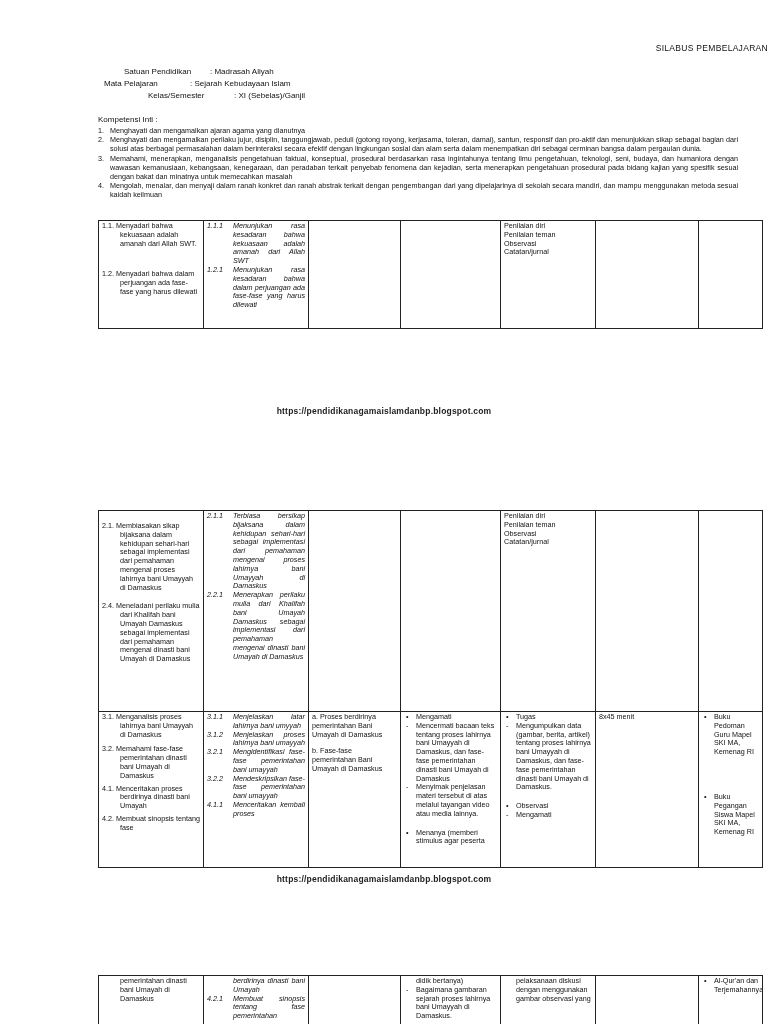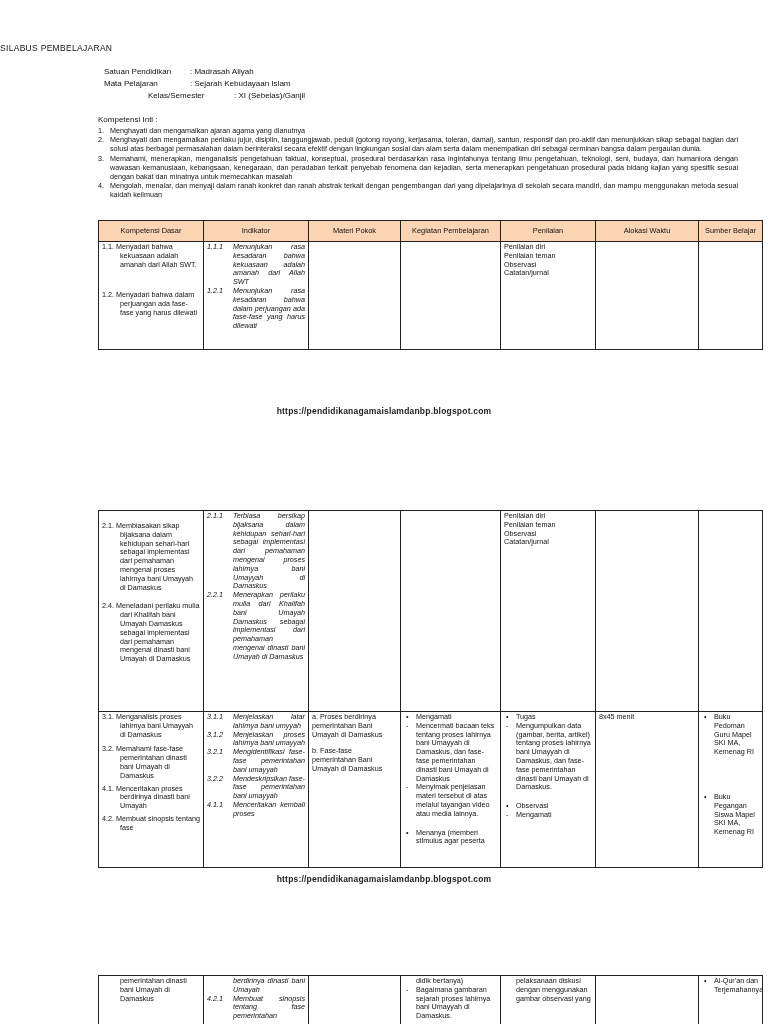--- a/index.html
+++ b/index.html
@@ -1,19 +1,19 @@
 <!DOCTYPE html>
 <html><head>
 <meta charset="utf-8">
 <style>
   html, body { margin:0; padding:0; background:#ffffff; }
   body { width:768px; height:1024px; position:relative; overflow:hidden;
          font-family:"Liberation Sans", sans-serif; color:#111; }
   .abs { position:absolute; }
-  .title { top:43px; left:0; width:768px; text-align:left; font-size:8.5px; letter-spacing:0.3px; }
+  .title { top:43px; left:0; width:768px; text-align:right; font-size:8.5px; letter-spacing:0.3px; }
   .meta { left:104px; font-size:8px; line-height:11px; }
   .meta .k { display:inline-block; width:86px; }
   .ki-head { left:98px; top:115px; font-size:8px; }
   .ki-list { left:98px; top:126px; width:640px; font-size:7.2px; line-height:9.2px; margin:0; padding:0; list-style:none; }
   .ki-list li { position:relative; padding-left:12px; text-align:justify; }
   .ki-list li .n { position:absolute; left:0; top:0; }
   table { border-collapse:collapse; position:absolute; table-layout:fixed; font-size:7.2px; line-height:8.8px; }
   td, th { border:1px solid #222; vertical-align:top; padding:1px 3px; overflow:hidden; }
   th { background:#fbd4b4; font-weight:normal; vertical-align:middle; text-align:center; height:18px; font-size:7.4px; line-height:8px; }
   .url { left:0; width:768px; text-align:center; font-size:8.5px; color:#222; letter-spacing:0.2px;font-weight:bold; }
@@ -23,21 +23,21 @@
   .kd { padding-left:18px; text-indent:-18px; }
   ul.b { margin:0; padding:0; list-style:none; }
   ul.b li { position:relative; padding-left:12px; }
   ul.b li .m { position:absolute; left:2px; }
 </style>
 </head>
 <body>
 
 <div class="abs title">SILABUS PEMBELAJARAN</div>
 
-<div class="abs meta" style="top:66px;">
+<div class="abs meta" style="top:66px;margin-left:20px;">
   <span class="k">Satuan Pendidikan</span><span>: Madrasah Aliyah</span>
 </div>
 <div class="abs meta" style="top:78px;">
   <span class="k">Mata Pelajaran</span><span>: Sejarah Kebudayaan Islam</span>
 </div>
 <div class="abs meta" style="top:90px;margin-left:44px;">
   <span class="k">Kelas/Semester</span><span>: XI (Sebelas)/Ganjil</span>
 </div>
 
 <div class="abs ki-head">Kompetensi Inti :</div>
@@ -52,29 +52,20 @@
   <colgroup>
       <col style="width:105px">
       <col style="width:105px">
       <col style="width:92px">
       <col style="width:100px">
       <col style="width:95px">
       <col style="width:103px">
       <col style="width:64px">
     </colgroup>
   <tbody>
-      <tr>
-    <th>Kompetensi Dasar</th>
-    <th>Indikator</th>
-    <th>Materi Pokok</th>
-    <th>Kegiatan Pembelajaran</th>
-    <th>Penilaian</th>
-    <th>Alokasi Waktu</th>
-    <th>Sumber Belajar</th>
-  </tr>
   <tr style="height:108px;">
     <td>
       <div class="kd">1.1. Menyadari bahwa kekuasaan adalah amanah dari Allah SWT.</div>
       <div style="height:22px"></div>
       <div class="kd">1.2. Menyadari bahwa dalam perjuangan ada fase-fase yang harus dilewati</div>
     </td>
     <td>
       <div class="ind">
             <span class="no">1.1.1</span>
             <span class="tx">Menunjukan rasa kesadaran bahwa kekuasaan adalah amanah dari Allah SWT</span>

